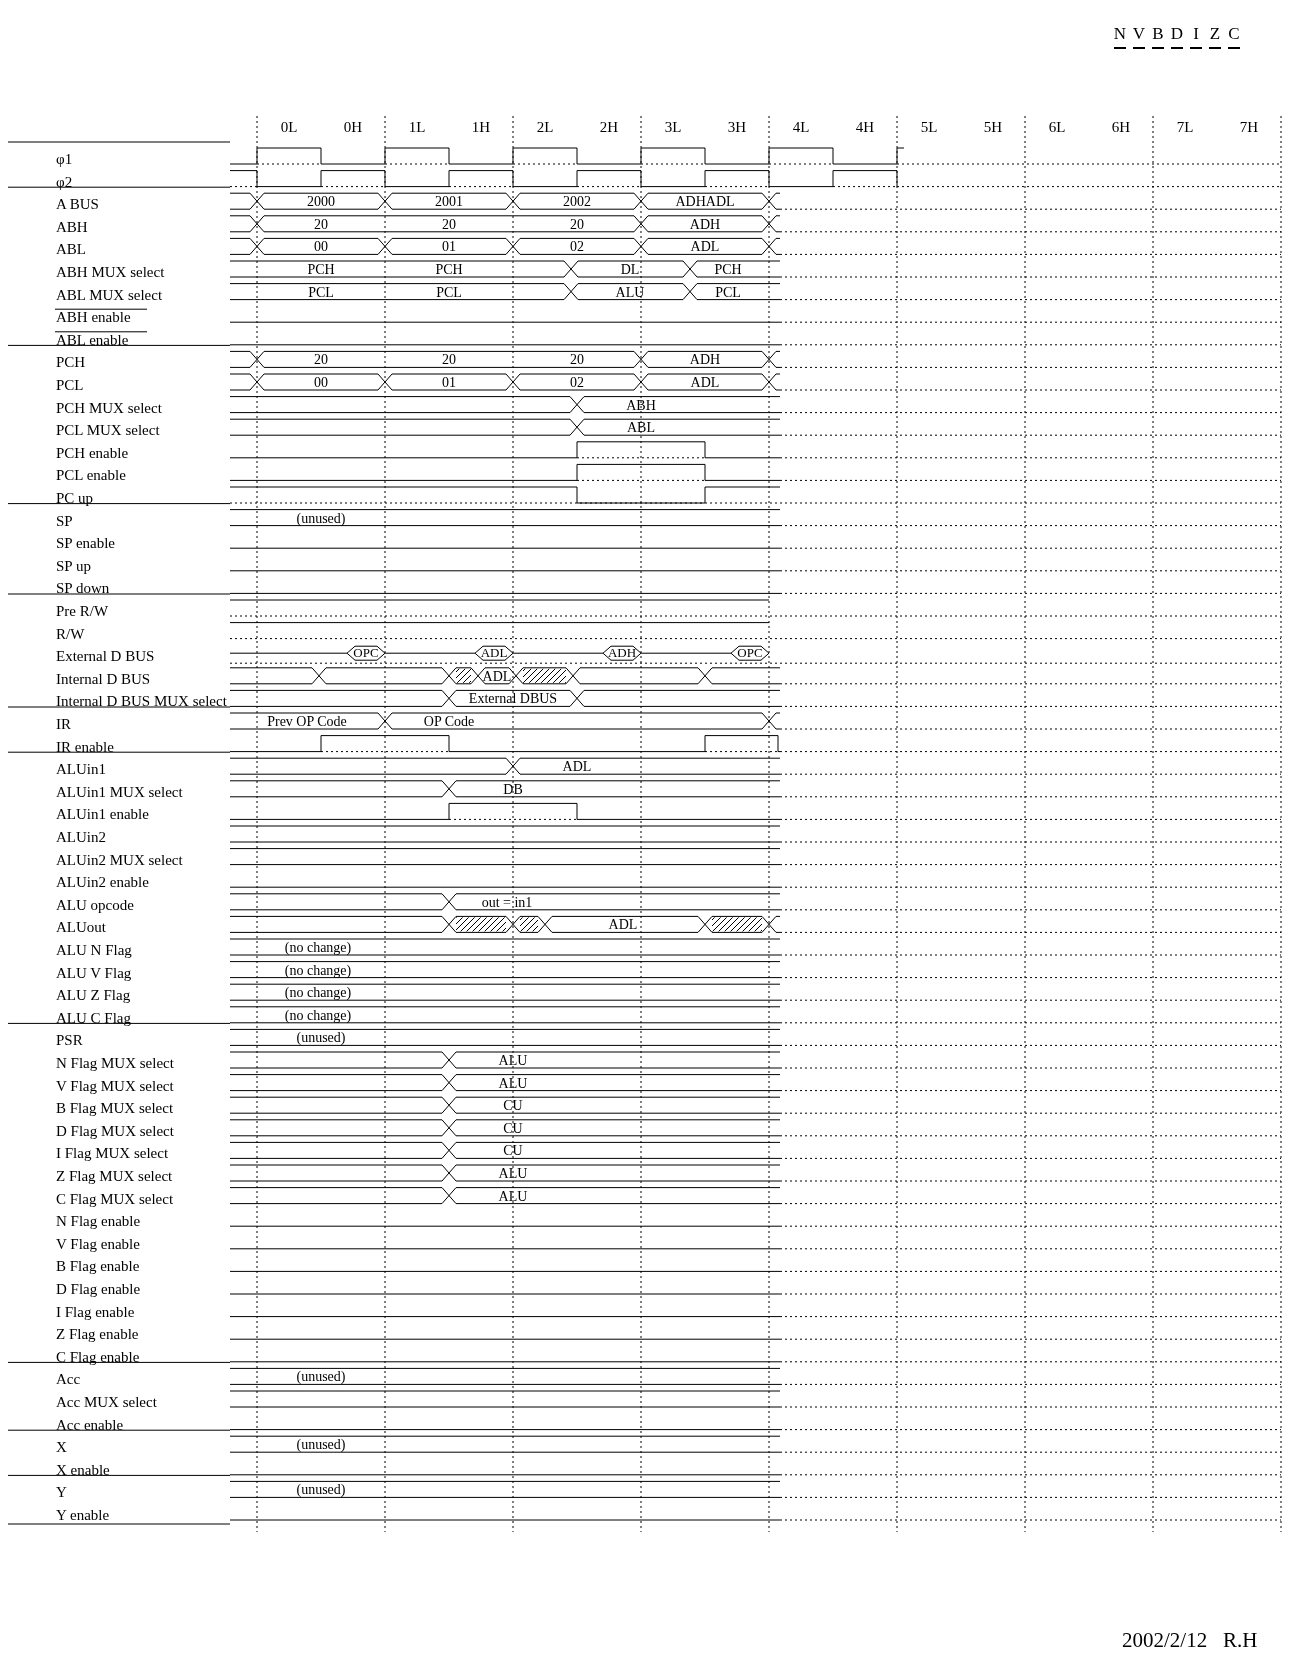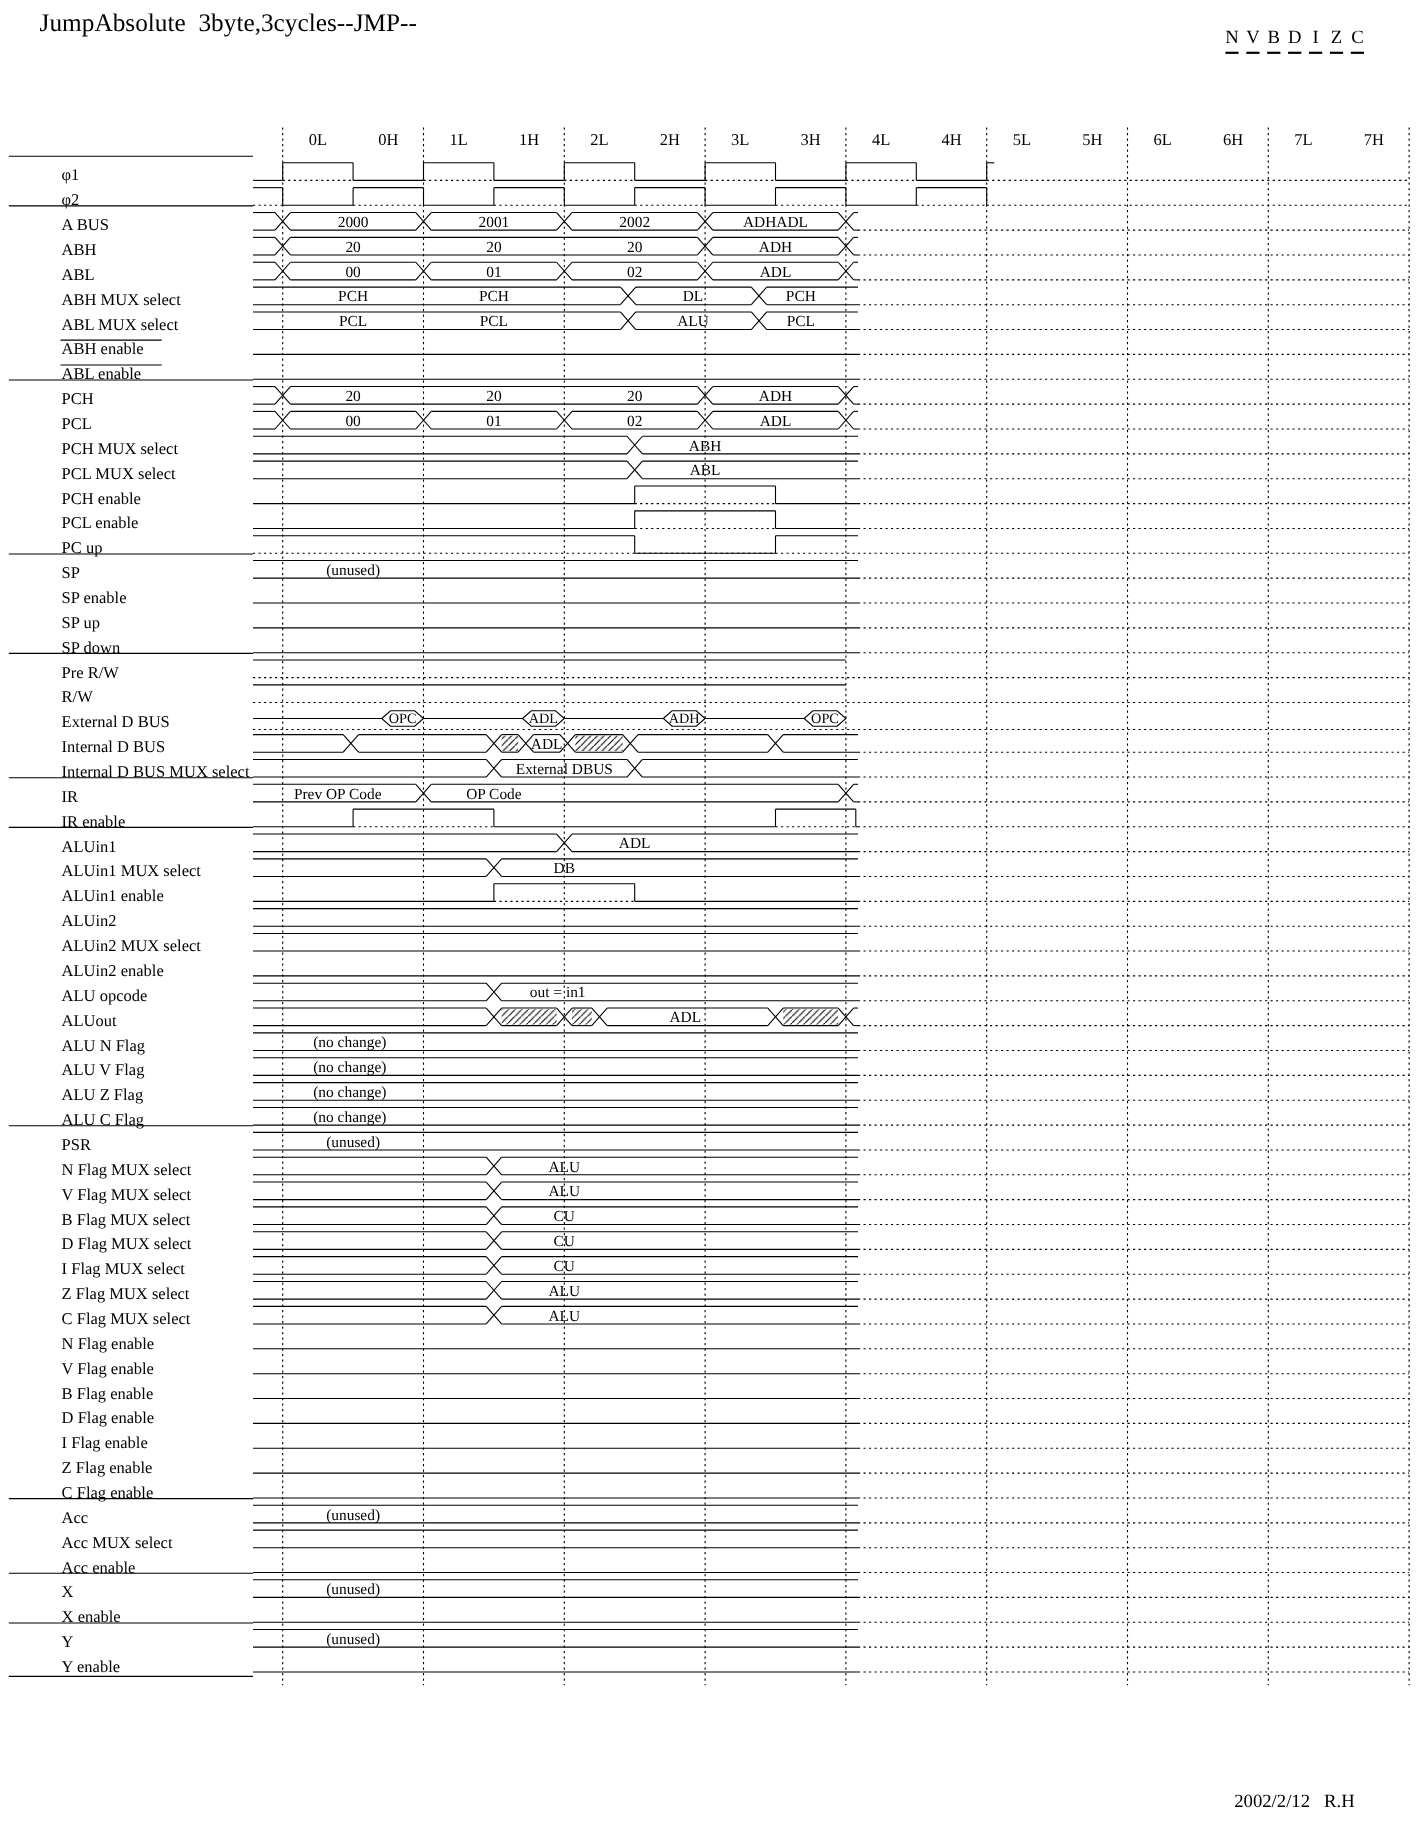--- a/index.html
+++ b/index.html
@@ -2,32 +2,31 @@
 <html><head>
 <meta charset="utf-8">
 <style>
   html,body{margin:0;padding:0;background:#fff;}
   #root{position:relative;width:1297px;height:1660px;background:#ffffff;
         font-family:"Liberation Serif",serif;color:#000;overflow:hidden;}
   #title{position:absolute;left:36px;top:8px;font-size:23px;white-space:pre;}
   #flags{position:absolute;left:1072px;top:24px;width:140px;text-align:center;margin-left:35px;}
   #flags .fl{display:inline-block;width:19px;font-size:17px;text-align:center;vertical-align:top;}
   #flags .fl .dash{width:12px;height:2px;background:#000;margin:3px auto 0 auto;}
-  #datenote{position:absolute;left:1122px;top:1628px;font-size:17px;white-space:pre;}
+  #datenote{position:absolute;left:1122px;top:1628px;font-size:21px;white-space:pre;}
   svg{position:absolute;left:0;top:0;}
   svg line{stroke:#000;stroke-width:1;}
   svg .dot{stroke-dasharray:2,3;}
   svg text{fill:#000;font-family:"Liberation Serif",serif;}
   svg path{stroke:#000;stroke-width:1;}
 </style>
 </head>
 <body>
 
 <div id="root">
-  <div id="title">JumpAbsolute  3byte,3cycles--JMP--</div>
   <div id="flags"><span class="fl">N<div class="dash"></div></span><span class="fl">V<div class="dash"></div></span><span class="fl">B<div class="dash"></div></span><span class="fl">D<div class="dash"></div></span><span class="fl">I<div class="dash"></div></span><span class="fl">Z<div class="dash"></div></span><span class="fl">C<div class="dash"></div></span></div>
   <svg id="wave" width="1297" height="1660">
       <defs>
         <pattern id="h" patternUnits="userSpaceOnUse" width="6" height="6">
           <path d="M0,6 L6,0" style="stroke:#000;stroke-width:1"></path>
         </pattern>
       </defs>
       <line x1="257" y1="116" x2="257" y2="1532" class="dot"></line>
       <line x1="385" y1="116" x2="385" y2="1532" class="dot"></line>
       <line x1="513" y1="116" x2="513" y2="1532" class="dot"></line>

